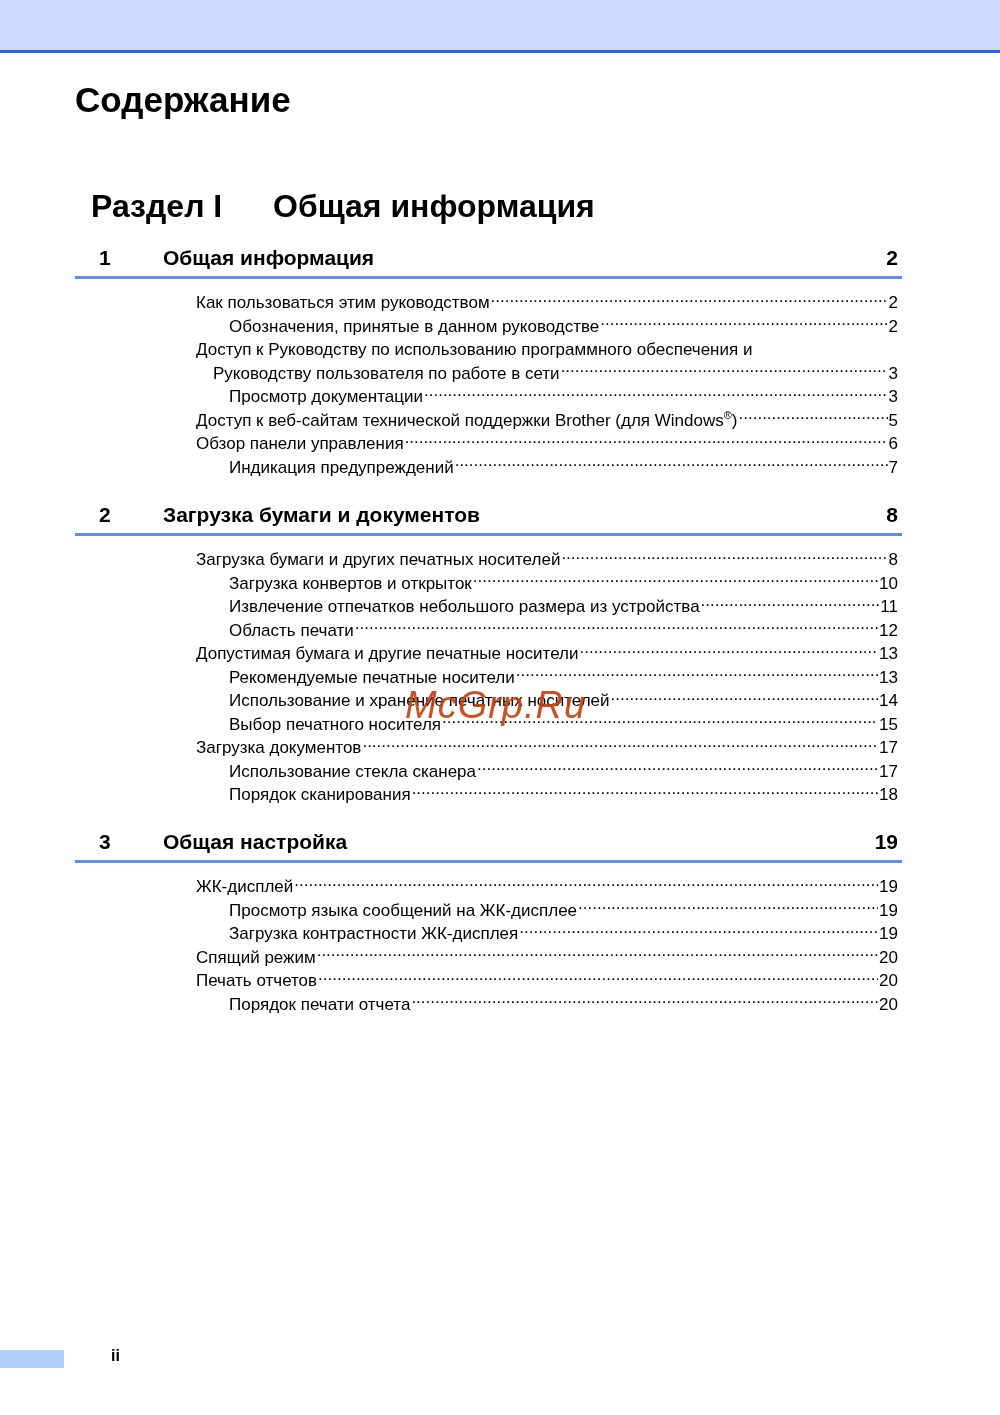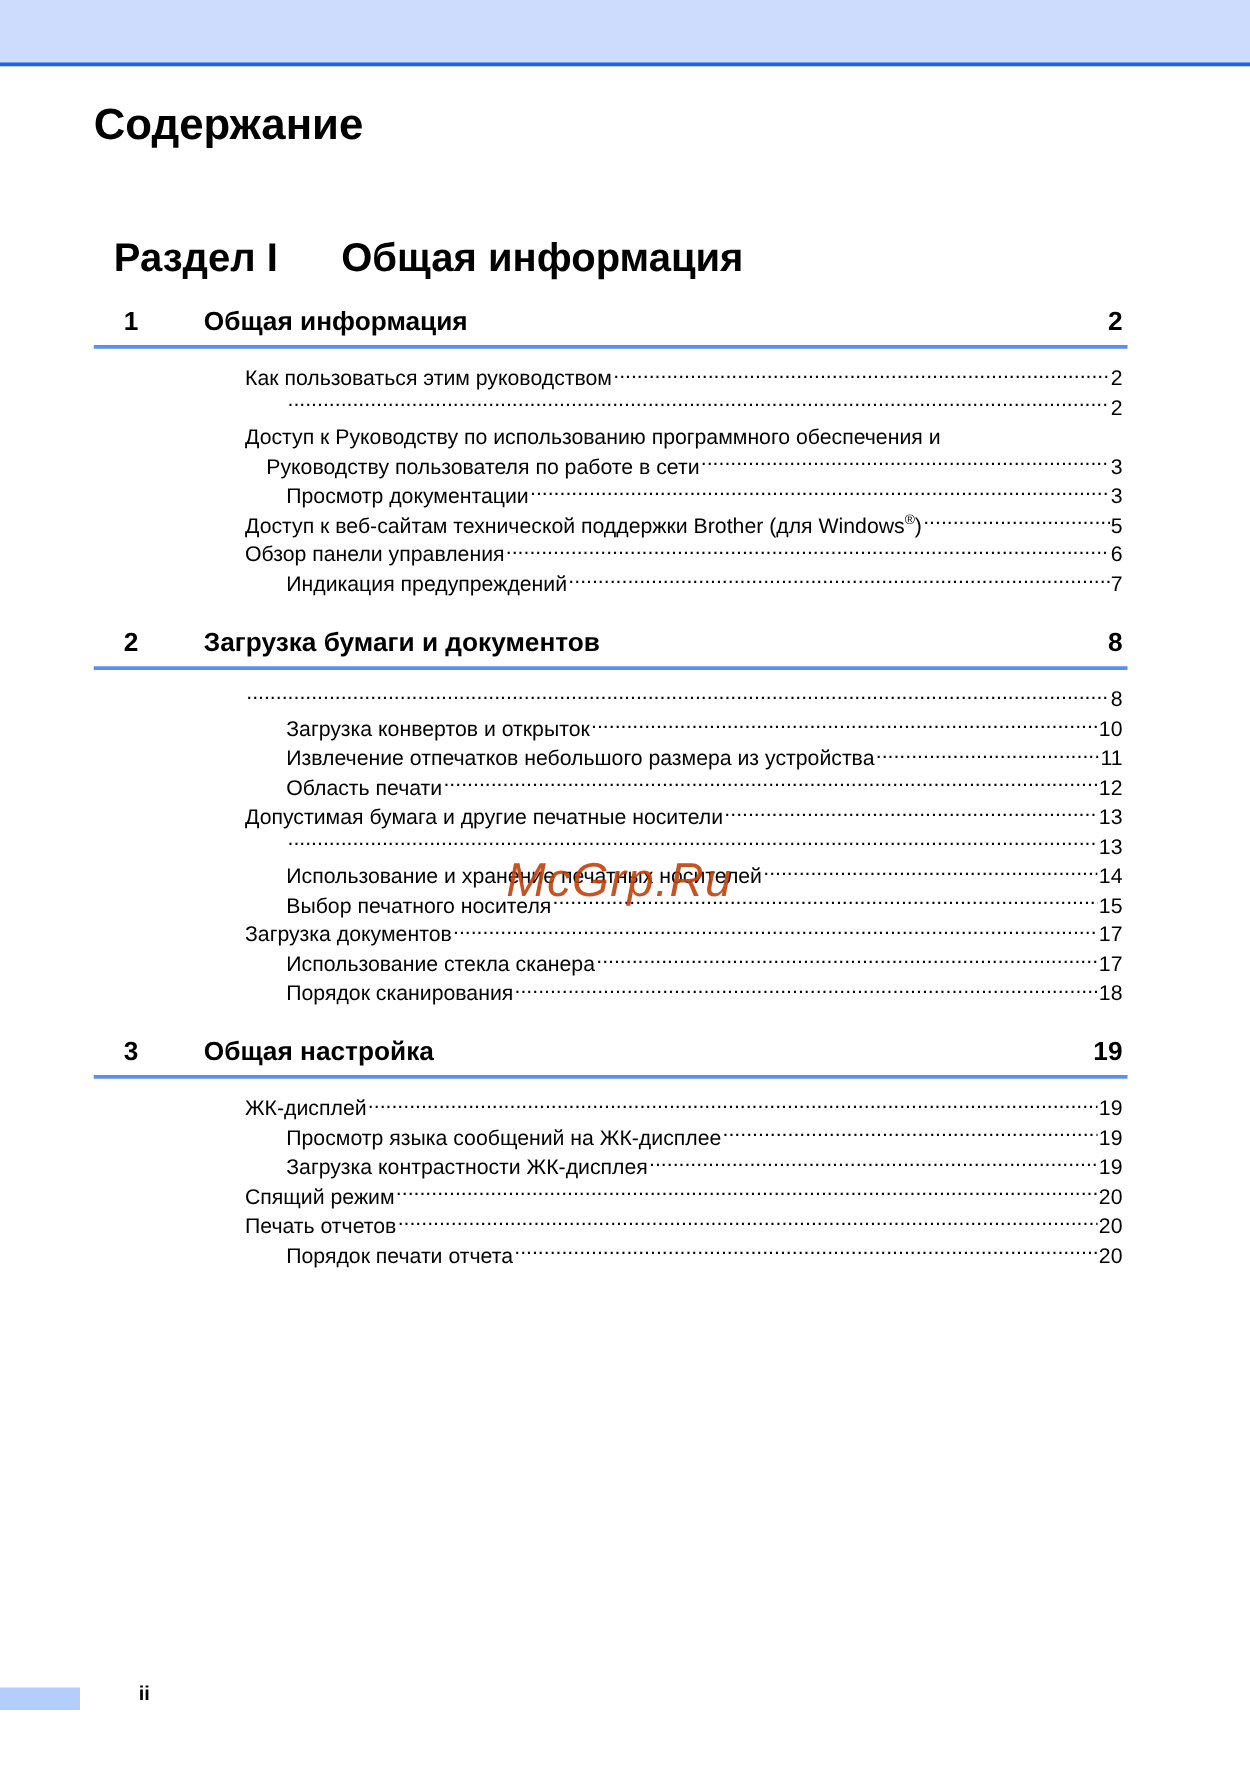--- a/index.html
+++ b/index.html
@@ -147,20 +147,21 @@
     <span class="chapter-title">Общая информация</span>
     <span class="chapter-page">2</span>
   </div>
   <div class="entries">
     <div class="entry">
         <span class="e-title">Как пользоваться этим руководством</span>
         <span class="e-dots"></span>
         <span class="e-page">2</span>
       </div>
     <div class="entry level2">
+        <span class="e-title">Обозначения, принятые в данном руководстве</span>
         <span class="e-dots"></span>
         <span class="e-page">2</span>
       </div>
     <div class="entry nodots">
         <span class="e-title">Доступ к Руководству по использованию программного обеспечения и</span>
         <span class="e-dots"></span>
         <span class="e-page"></span>
       </div>
     <div class="entry cont">
         <span class="e-title">Руководству пользователя по работе в сети</span>
@@ -191,20 +192,21 @@
 </section>
 
 <section class="chapter" style="top:503px;">
   <div class="chapter-head">
     <span class="chapter-num">2</span>
     <span class="chapter-title">Загрузка бумаги и документов</span>
     <span class="chapter-page">8</span>
   </div>
   <div class="entries">
     <div class="entry">
+        <span class="e-title">Загрузка бумаги и других печатных носителей</span>
         <span class="e-dots"></span>
         <span class="e-page">8</span>
       </div>
     <div class="entry level2">
         <span class="e-title">Загрузка конвертов и открыток</span>
         <span class="e-dots"></span>
         <span class="e-page">10</span>
       </div>
     <div class="entry level2">
         <span class="e-title">Извлечение отпечатков небольшого размера из устройства</span>
@@ -215,20 +217,21 @@
         <span class="e-title">Область печати</span>
         <span class="e-dots"></span>
         <span class="e-page">12</span>
       </div>
     <div class="entry">
         <span class="e-title">Допустимая бумага и другие печатные носители</span>
         <span class="e-dots"></span>
         <span class="e-page">13</span>
       </div>
     <div class="entry level2">
+        <span class="e-title">Рекомендуемые печатные носители</span>
         <span class="e-dots"></span>
         <span class="e-page">13</span>
       </div>
     <div class="entry level2">
         <span class="e-title">Использование и хранение печатных носителей</span>
         <span class="e-dots"></span>
         <span class="e-page">14</span>
       </div>
     <div class="entry level2">
         <span class="e-title">Выбор печатного носителя</span>

